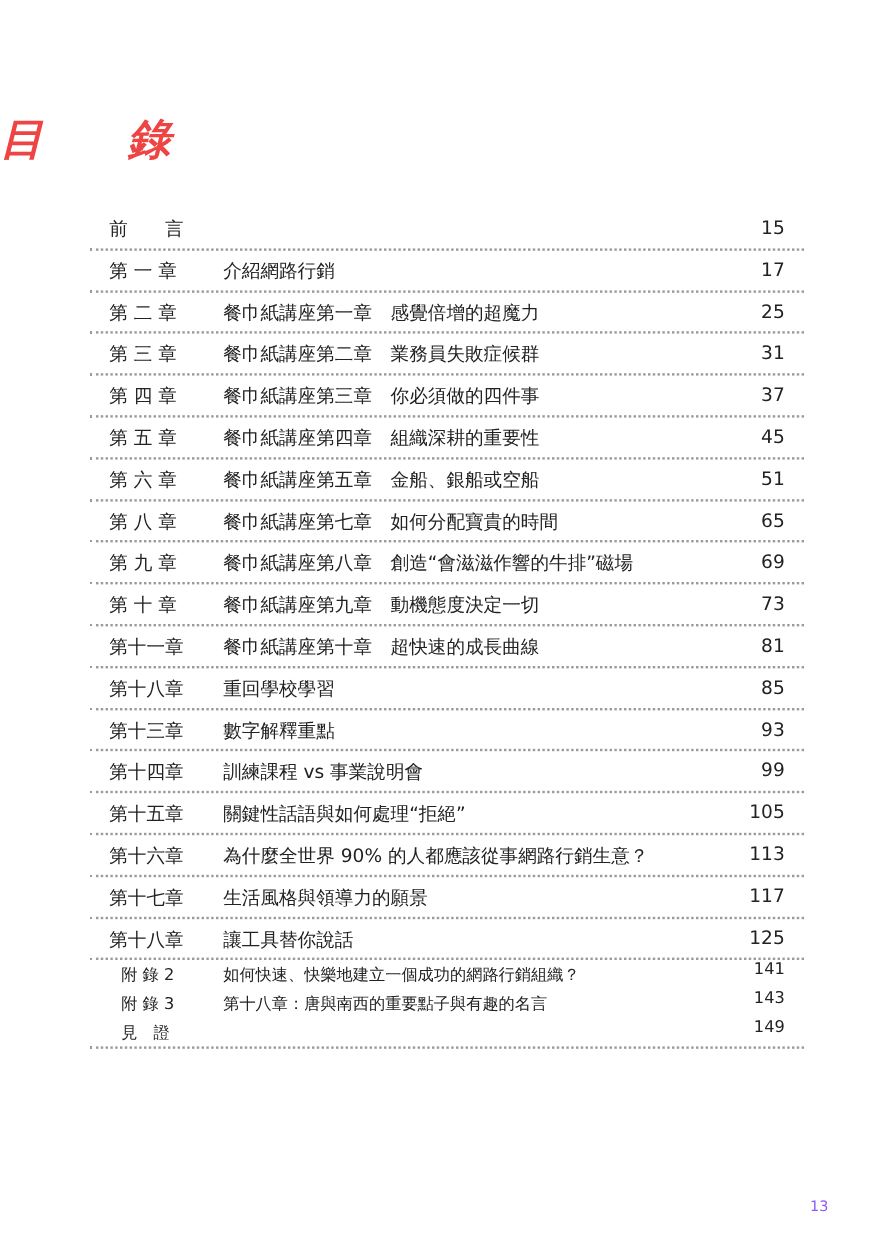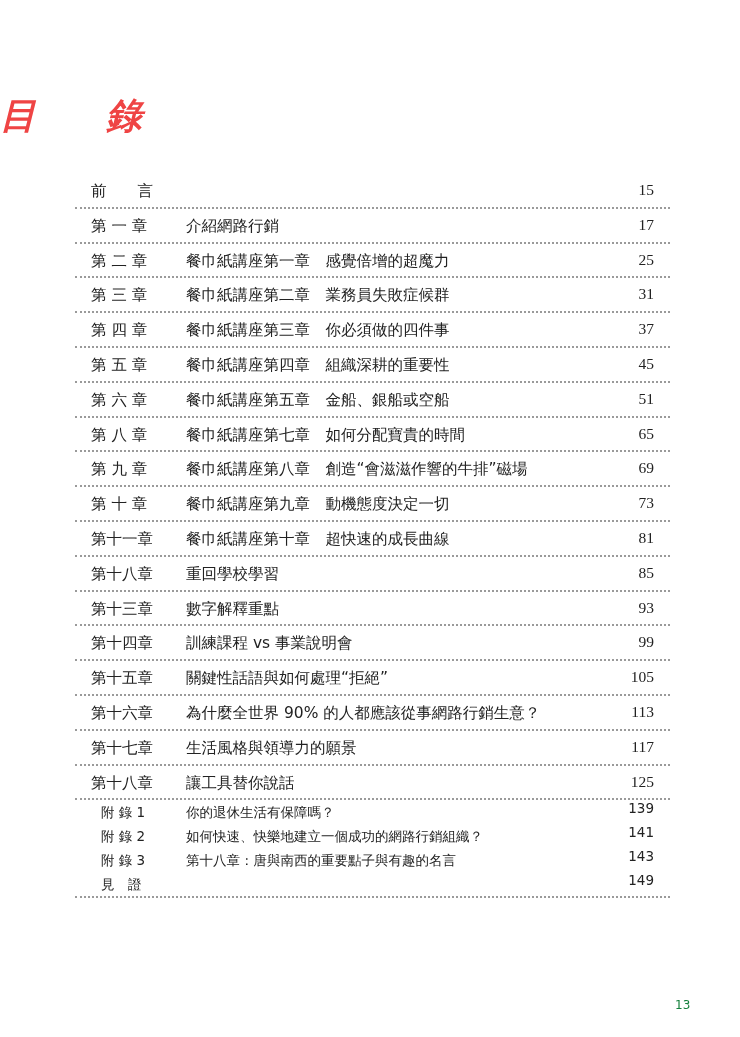--- a/index.html
+++ b/index.html
@@ -7,27 +7,27 @@
            font-family: "DejaVu Sans", "Liberation Sans", sans-serif; color: #222; }
     .title { position: absolute; top: 92px; left: 0; width: 740px; text-align: left;
              font-size: 36px; font-weight: bold; color: #ef4444; letter-spacing: 0; font-style: italic; }
     .title span { display: inline-block; }
     .title .gap { width: 70px; }
     .toc { position: absolute; left: 75px; top: 174px; width: 595px; }
     .row { position: relative; height: 34.8px; box-sizing: border-box;
            border-bottom: 2px dotted #9a9a9a; font-size: 15.5px; }
     .row .label { position: absolute; left: 16px; top: 7px; width: 90px; white-space: pre; }
     .row .title-text { position: absolute; left: 111px; top: 7px; white-space: pre; text-align: right; }
-    .row .page { position: absolute; right: 16px; top: 7px; font-family: Liberation Serif, serif; }
+    .row .page { position: absolute; right: 16px; top: 7px; }
     .appendix { position: relative; height: 24px; font-size: 13.5px; }
     .appendix .label { position: absolute; left: 26px; top: 4px; white-space: pre; }
     .appendix .title-text { position: absolute; left: 111px; top: 4px; white-space: pre; }
     .appendix .page { position: absolute; right: 16px; top: 0px; }
     .appendix-last { border-bottom: 2px dotted #9a9a9a; }
-    .page-number { position: absolute; left: 675px; top: 998px; font-size: 12px; color: #15803d; }
+    .page-number { position: absolute; left: 675px; top: 998px; font-size: 12px; color: #8b5cf6; }
   </style>
 </head>
 <body>
 
 <div class="title">
   <span>目</span><span class="gap"></span><span>錄</span>
 </div>
 
 <div class="toc">
   <div class="row">
@@ -115,25 +115,20 @@
       <span class="title-text">生活風格與領導力的願景</span>
       <span class="page">117</span>
     </div>
   <div class="row">
       <span class="label">第十八章</span>
       <span class="title-text">讓工具替你說話</span>
       <span class="page">125</span>
     </div>
 
   <div class="appendix">
-      <span class="label">附 錄 1</span>
-      <span class="title-text">你的退休生活有保障嗎？</span>
-      <span class="page">139</span>
-    </div>
-  <div class="appendix">
       <span class="label">附 錄 2</span>
       <span class="title-text">如何快速、快樂地建立一個成功的網路行銷組織？</span>
       <span class="page">141</span>
     </div>
   <div class="appendix">
       <span class="label">附 錄 3</span>
       <span class="title-text">第十八章：唐與南西的重要點子與有趣的名言</span>
       <span class="page">143</span>
     </div>
   <div class="appendix appendix-last">

